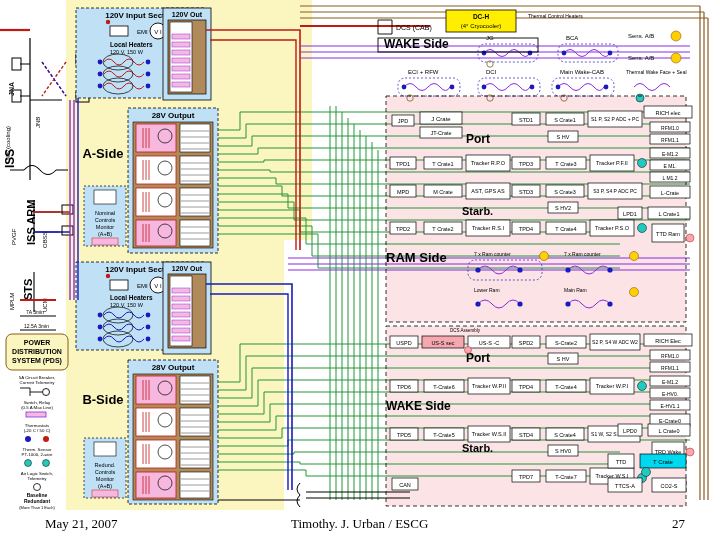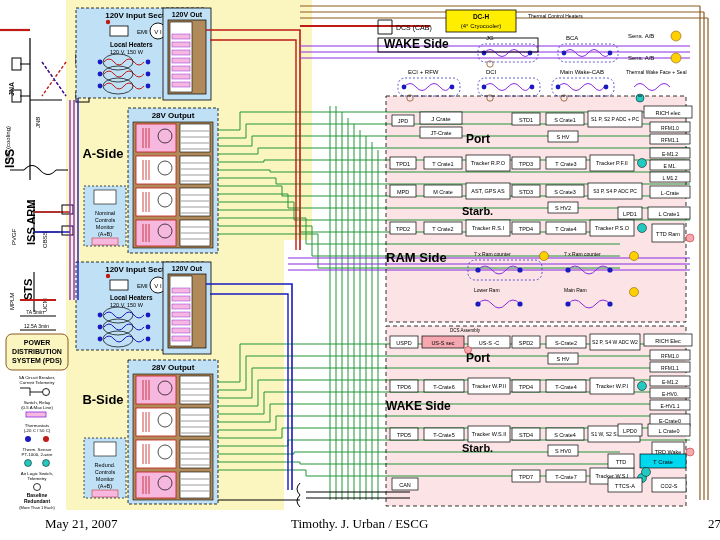--- a/index.html
+++ b/index.html
@@ -7,21 +7,21 @@
   body{width:720px;height:540px;overflow:hidden;
        font-family:"Liberation Sans",sans-serif;}
   #slide{position:relative;width:720px;height:540px;background:#ffffff;}
   #diagram{position:absolute;left:0;top:0;width:720px;height:512px;overflow:hidden;}
   svg#schem{position:absolute;left:0;top:0;}
 
   .ftr{position:absolute;bottom:0;left:0;width:720px;height:30px;background:#fff;margin-top:36px;}
   .ftr span{position:absolute;font-family:"Liberation Serif",serif;font-size:13px;color:#000;white-space:nowrap;}
   .ftr .f-date{left:45px;top:6px;}
   .ftr .f-auth{left:291px;top:6px;text-align:right;}
-  .ftr .f-page{left:708px;top:6px;}
+  .ftr .f-page{left:672px;top:6px;}
 
   text{font-family:"Liberation Sans",sans-serif;fill:#000;}
   .ttl{font-weight:bold;}
 </style>
 </head>
 <body>
 
 <div id="slide">
 
   <div id="diagram">

